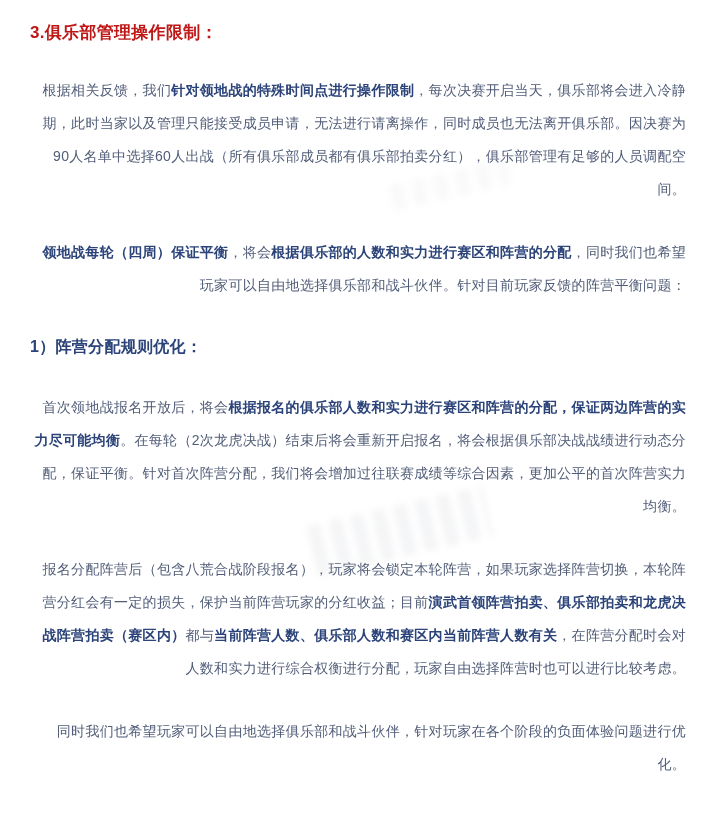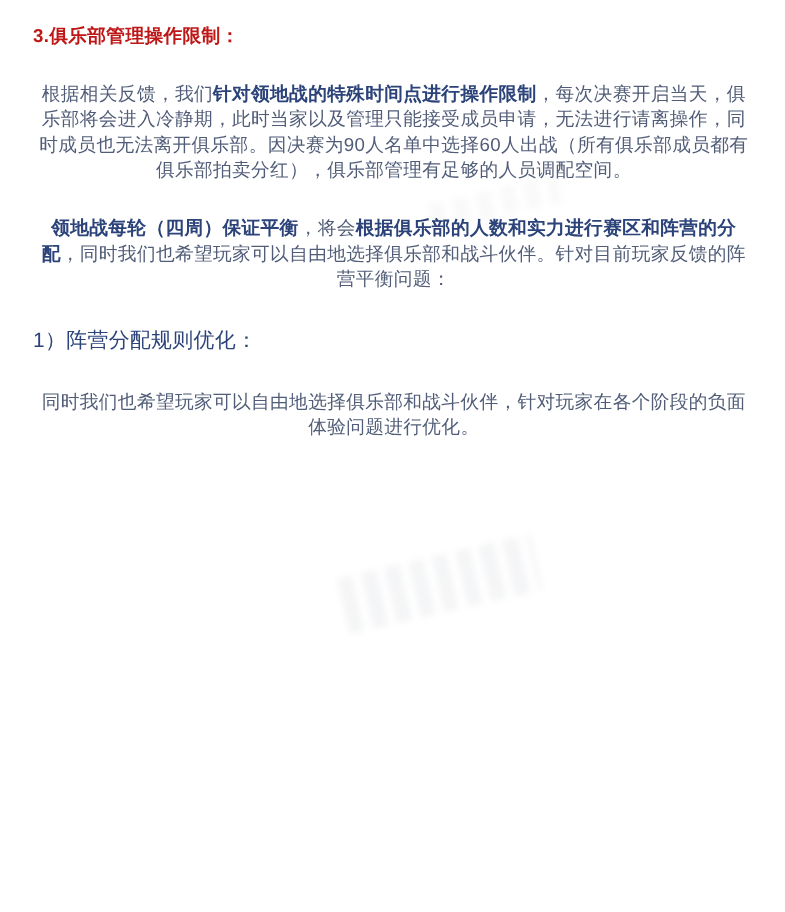--- a/index.html
+++ b/index.html
@@ -26,30 +26,30 @@
   .red-heading{
     color:var(--red-heading);
     font-size:17px;
     font-weight:700;
     line-height:24px;
     margin:0 0 29px 0;
     letter-spacing:0.3px;
   }
   p.para{
     color:var(--body-text);
-    font-size:17px;
-    line-height:23px;
+    font-size:14px;
+    line-height:33px;
     letter-spacing:0.3px;
     margin:0 0 30px 0;
-    text-align:center;
+    text-align:right;
   }
   p.subheading{
     color:var(--bold-text);
-    font-weight:400;
-    font-size:19px;
+    font-weight:700;
+    font-size:16px;
     line-height:29px;
     letter-spacing:0.3px;
     margin:0 0 30px 0;
   }
   .b{
     font-weight:700;
     color:var(--bold-text);
   }
   
   .watermark{
@@ -79,20 +79,26 @@
   <p class="para">
     <span class="r">根据相关反馈，我们</span><span class="b">针对领地战的特殊时间点进行操作限制</span><span class="r">，每次决赛开启当天，俱乐部将会进入冷静期，此时当家以及管理只能接受成员申请，无法进行请离操作，同时成员也无法离开俱乐部。因决赛为90人名单中选择60人出战（所有俱乐部成员都有俱乐部拍卖分红），俱乐部管理有足够的人员调配空间。</span>
   </p>
 
   <p class="para">
     <span class="b">领地战每轮（四周）保证平衡</span><span class="r">，将会</span><span class="b">根据俱乐部的人数和实力进行赛区和阵营的分配</span><span class="r">，同时我们也希望玩家可以自由地选择俱乐部和战斗伙伴。针对目前玩家反馈的阵营平衡问题：</span>
   </p>
 
   <p class="subheading">1）阵营分配规则优化：</p>
 
+  <p class="para">
+    <span class="r">首次领地战报名开放后，将会</span><span class="b">根据报名的俱乐部人数和实力进行赛区和阵营的分配，保证两边阵营的实力尽可能均衡</span><span class="r">。在每轮（2次龙虎决战）结束后将会重新开启报名，将会根据俱乐部决战战绩进行动态分配，保证平衡。针对首次阵营分配，我们将会增加过往联赛成绩等综合因素，更加公平的首次阵营实力均衡。</span>
+  </p>
 
 
+  <p class="para">
+    <span class="r">报名分配阵营后（包含八荒合战阶段报名），玩家将会锁定本轮阵营，如果玩家选择阵营切换，本轮阵营分红会有一定的损失，保护当前阵营玩家的分红收益；目前</span><span class="b">演武首领阵营拍卖、俱乐部拍卖和龙虎决战阵营拍卖（赛区内）</span><span class="r">都与</span><span class="b">当前阵营人数、俱乐部人数和赛区内当前阵营人数有关</span><span class="r">，在阵营分配时会对人数和实力进行综合权衡进行分配，玩家自由选择阵营时也可以进行比较考虑。</span>
+  </p>
 
   <p class="para">
     <span class="r">同时我们也希望玩家可以自由地选择俱乐部和战斗伙伴，针对玩家在各个阶段的负面体验问题进行优化。</span>
   </p>
 
 </div>
 
 </body></html>

